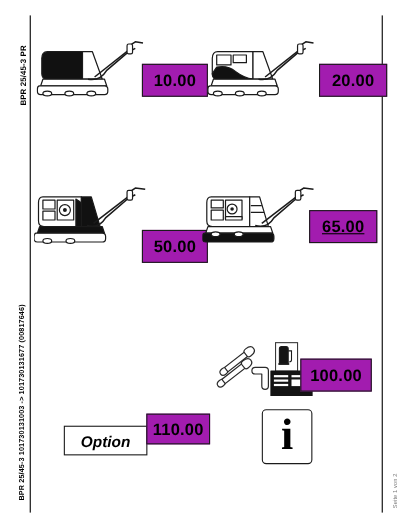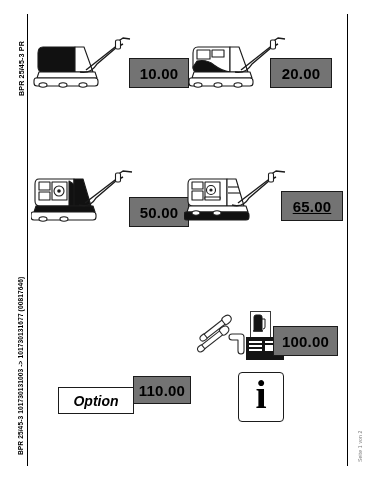--- a/index.html
+++ b/index.html
@@ -40,21 +40,21 @@
     left:357px;top:462px;
     font-size:5.2px;
     font-weight:normal;
     color:#7a7a7a;
   }
 
   
   .valbox{
     position:absolute;
     border:1.4px solid #1b1b1b;
-    background:#737373;
+    background:#a21caf;
     display:flex;align-items:center;justify-content:center;
     font-size:15px;font-weight:bold;
     letter-spacing:.2px;
   }
   .valbox::after{
     content:"";position:absolute;
     left:3px;top:3px;right:-3px;bottom:-3px;
     background:rgba(0,0,0,.17);
     z-index:-1;
   }
@@ -154,21 +154,21 @@
         <ellipse cx="50" cy="51" rx="4" ry="2.2" fill="#fff"></ellipse>
         <path d="M53 36 L86 10" stroke-width="1.4"></path>
         <path d="M47 38 Q58 40 64 30 L84 13" stroke-width="1.4"></path>
         <path d="M84 8 l6 -4 l7 1" stroke-width="1.4"></path>
         <path d="M84 13 l6 -3" stroke-width="1.4"></path>
         <rect x="82.5" y="6" width="5" height="9" rx="1.5" fill="#fff"></rect>
       </g>
     </svg>
   </div>
 
-  <div class="valbox" style="left:270px;top:58px;width:60px;height:28px;text-align:center;">
+  <div class="valbox" style="left:290px;top:58px;width:60px;height:28px;text-align:center;">
     <span>20.00</span>
   </div>
 
   <div class="machine" style="left:31px;top:167px;">
     <svg width="104" height="58" viewBox="0 0 104 58">
       <g fill="none" stroke="#1b1b1b" stroke-width="1.1" stroke-linejoin="round">
         <path d="M8 12 q-4 0 -4 5 l0 17 q0 5 5 5 l34 0 l0 -27 z" fill="#fff"></path>
         <rect x="8" y="15" width="11" height="8" fill="#fff"></rect>
         <rect x="8" y="25" width="11" height="8" fill="#fff"></rect>
         <rect x="21" y="15" width="15" height="18" fill="#fff"></rect>
@@ -182,21 +182,21 @@
         <ellipse cx="33" cy="52" rx="4" ry="2.2" fill="#fff"></ellipse>
         <path d="M54 36 L88 10" stroke-width="1.4"></path>
         <path d="M48 38 Q59 41 65 31 L86 13" stroke-width="1.4"></path>
         <path d="M86 8 l6 -4 l9 1" stroke-width="1.4"></path>
         <path d="M86 13 l6 -3" stroke-width="1.4"></path>
         <rect x="84.5" y="6" width="5" height="9" rx="1.5" fill="#fff"></rect>
       </g>
     </svg>
   </div>
 
-  <div class="valbox" style="left:129px;top:197px;width:58px;height:28px;justify-content:center;">
+  <div class="valbox" style="left:129px;top:209px;width:58px;height:28px;justify-content:center;">
     <span>50.00</span>
   </div>
 
   <div class="machine" style="left:184px;top:167px;">
     <svg width="104" height="58" viewBox="0 0 104 58">
       <g fill="none" stroke="#1b1b1b" stroke-width="1.1" stroke-linejoin="round">
         <path d="M8 12 q-4 0 -4 5 l0 17 q0 5 5 5 l34 0 l0 -27 z" fill="#fff"></path>
         <rect x="8" y="15" width="11" height="7" fill="#fff"></rect>
         <rect x="8" y="24" width="11" height="9" fill="#fff"></rect>
         <rect x="21" y="15" width="15" height="17" fill="#fff"></rect>

